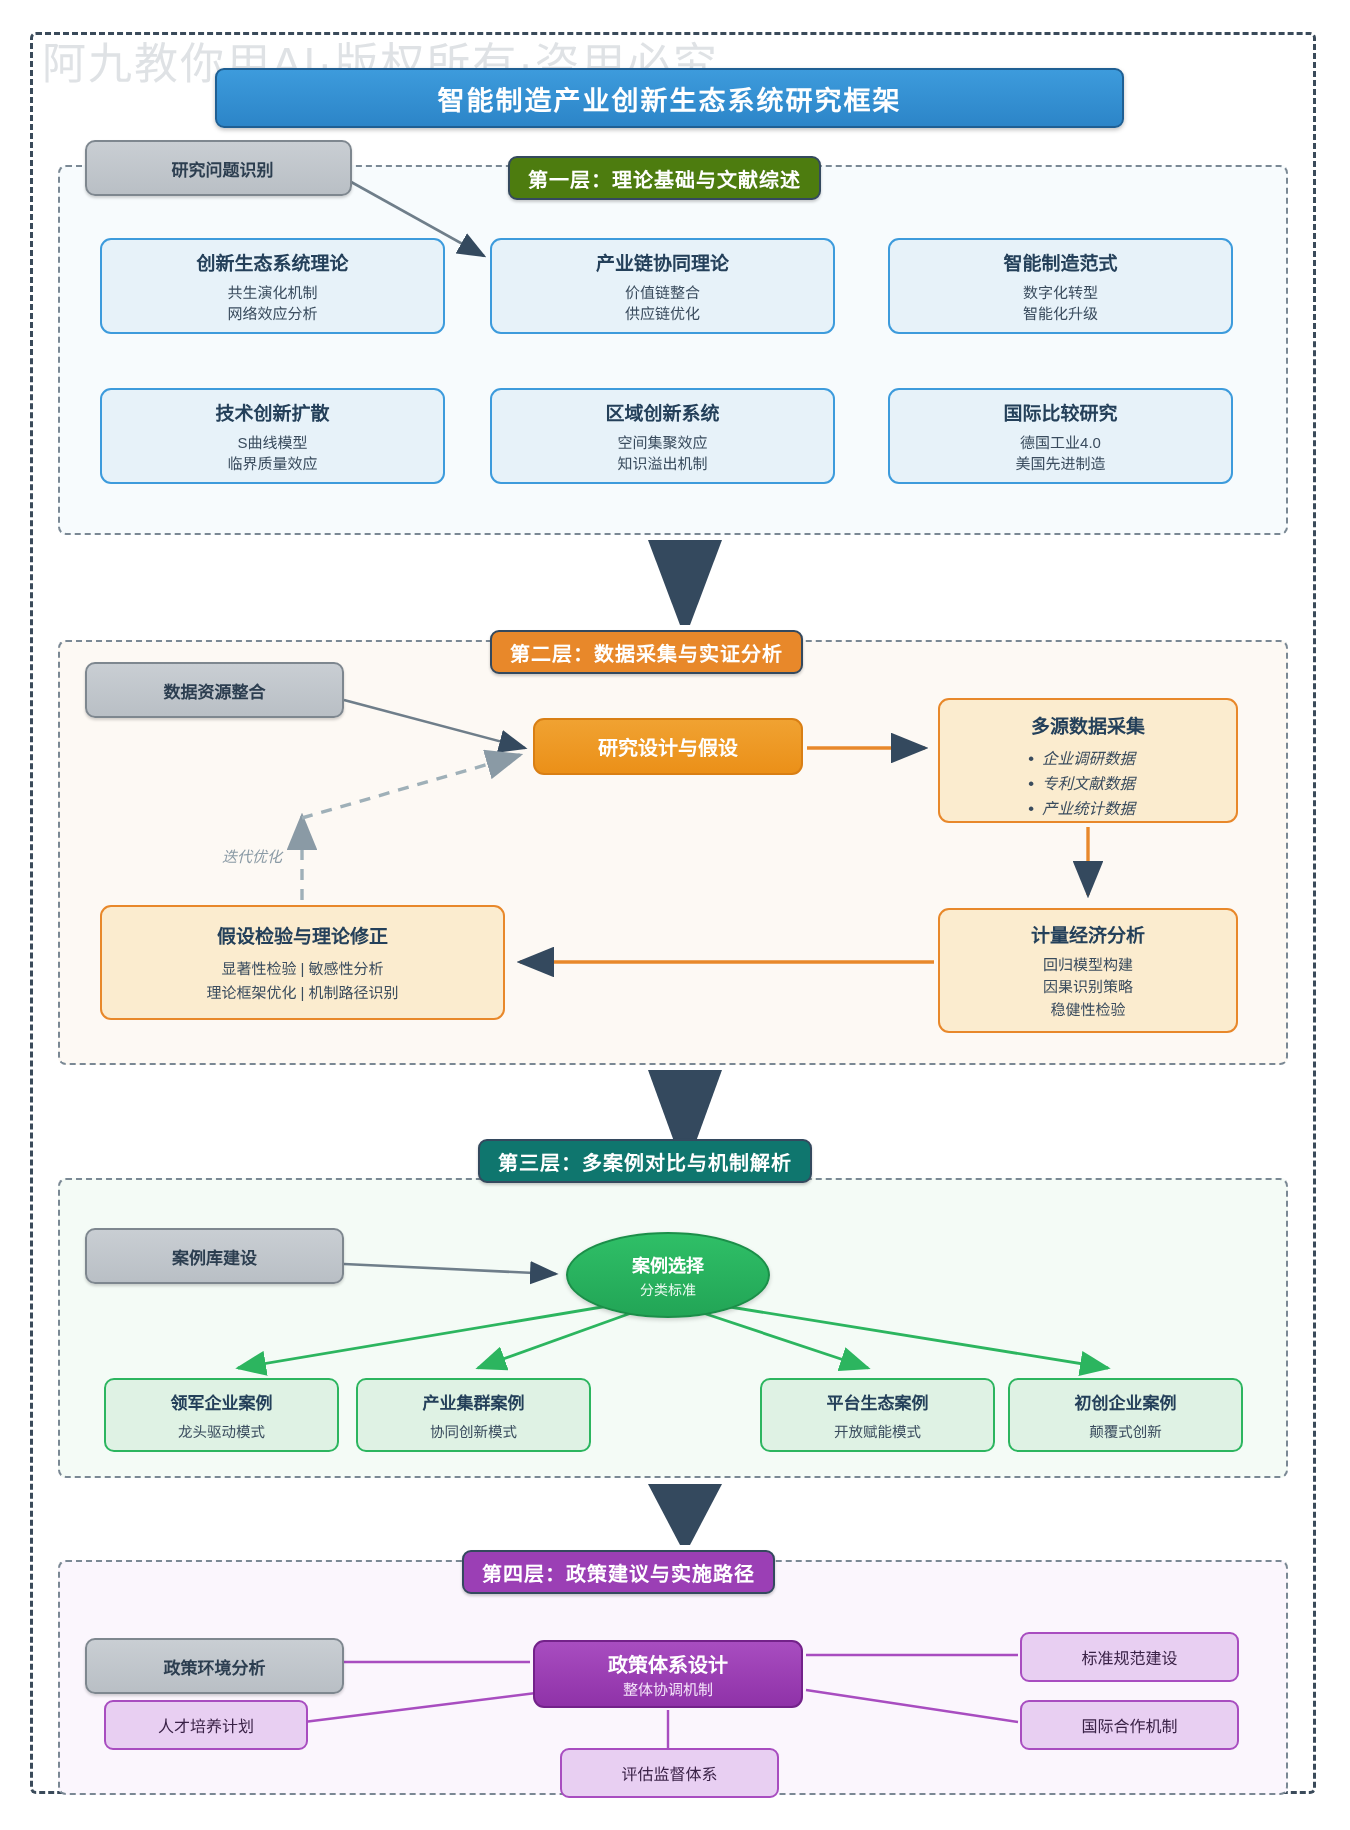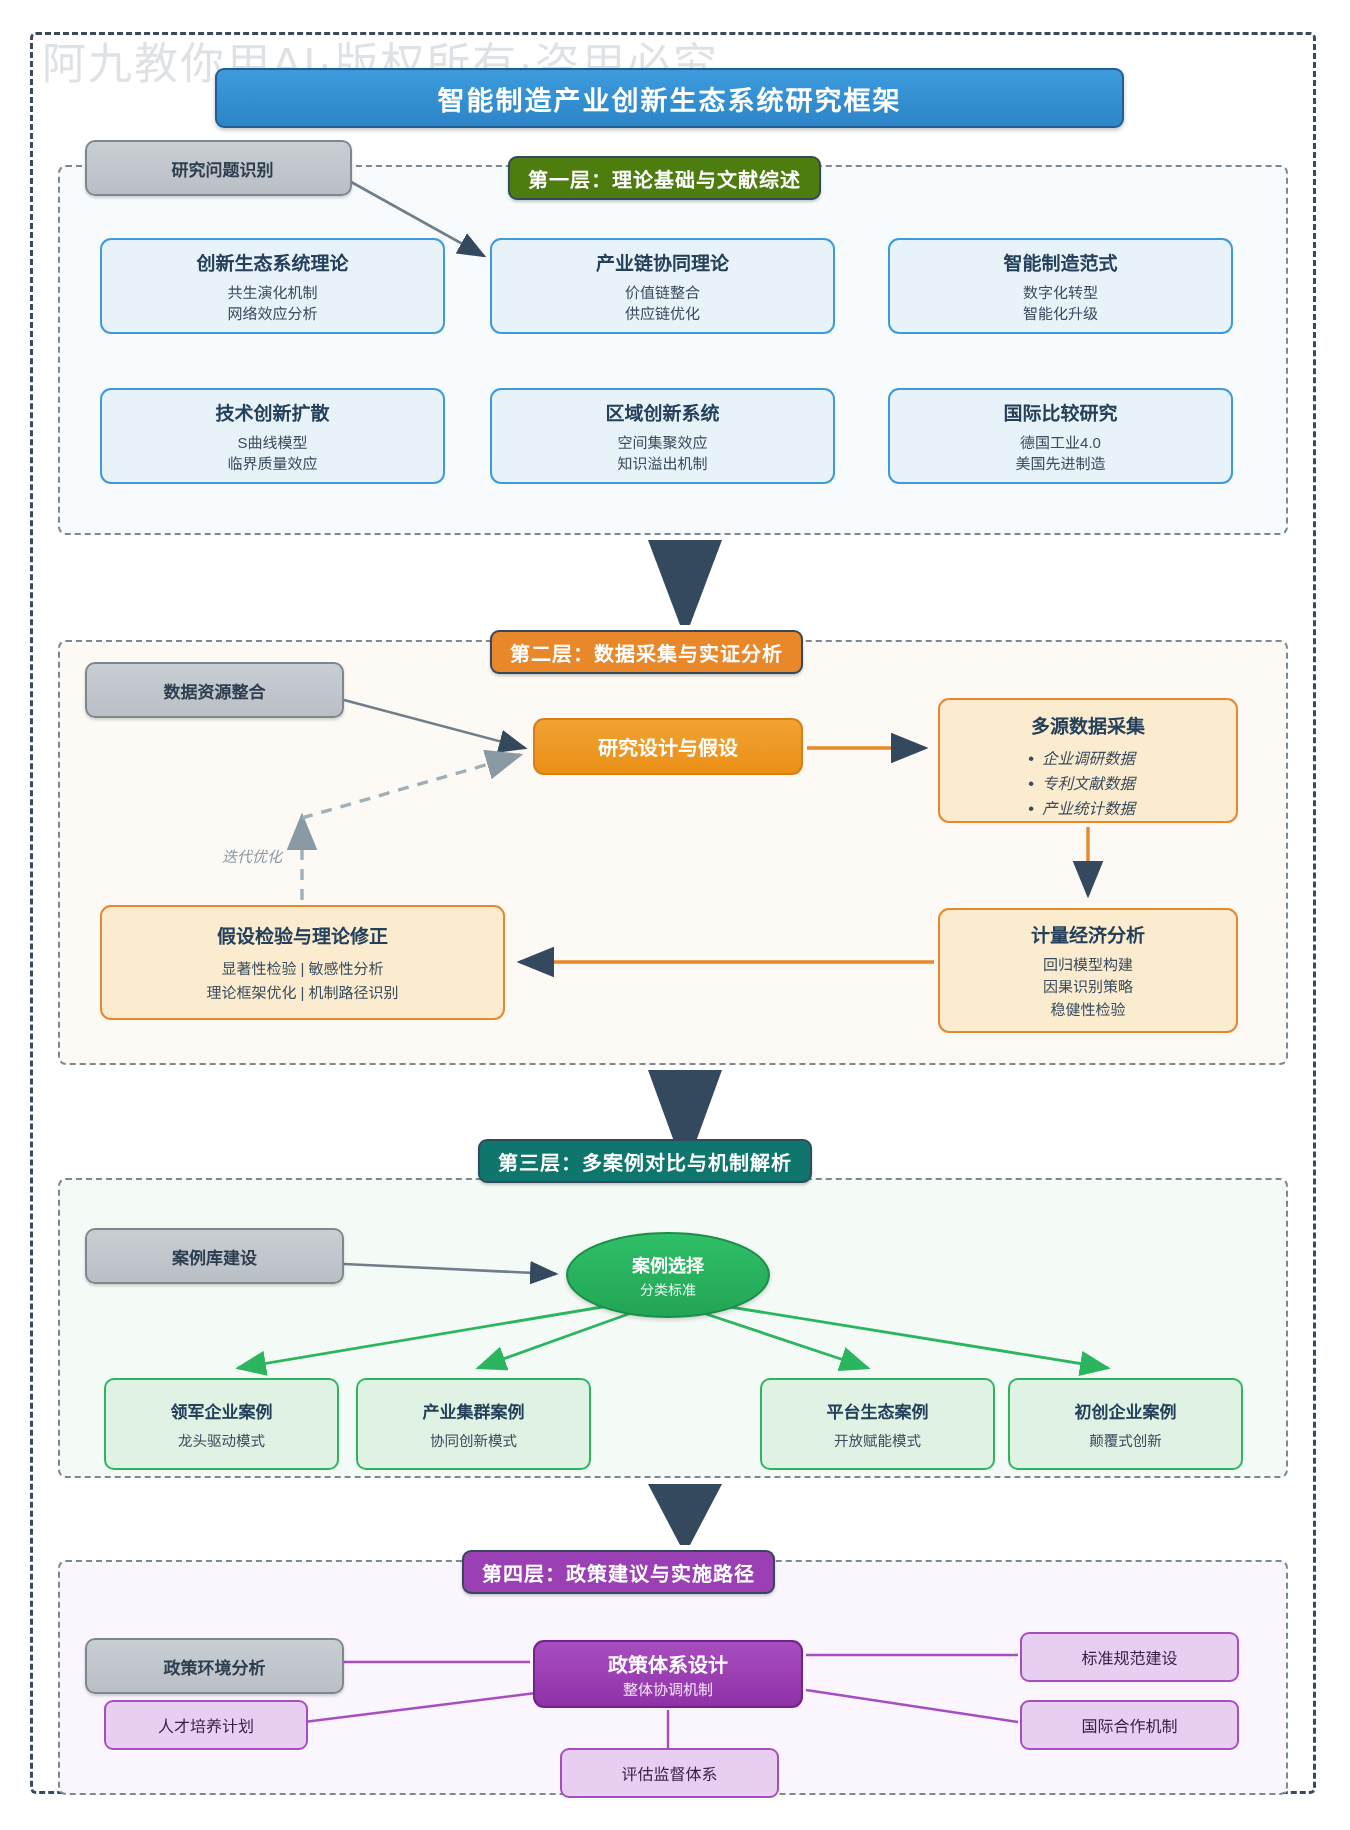--- a/index.html
+++ b/index.html
@@ -165,21 +165,21 @@
     background:linear-gradient(180deg,#2fbf67 0%,#22a556 100%);
     border:2px solid #1c8e49;
     border-radius:50%;
     display:flex;flex-direction:column;align-items:center;justify-content:center;
     z-index:5;box-shadow:0 2px 4px rgba(0,0,0,.18);
   }
   #case-select-ellipse .ell-title{font-size:18px;font-weight:bold;color:#fff;margin-bottom:2px;}
   #case-select-ellipse .ell-sub{font-size:14px;color:#eafaf0;}
 
   .case-card{
-    height:92px;
+    height:74px;
     background:#dff2e4;border:2.5px solid #2cb55f;
     border-radius:10px;
     text-align:right;
   }
   .case-card .card-title{font-size:17px;color:#24405a;margin-bottom:6px;}
   .case-card .card-sub{font-size:14.5px;color:#3a4c5e;}
   #case-0{left:104px;top:1378px;width:235px;}
   #case-1{left:356px;top:1378px;width:235px;}
   #case-2{left:760px;top:1378px;width:235px;}
   #case-3{left:1008px;top:1378px;width:235px;}

